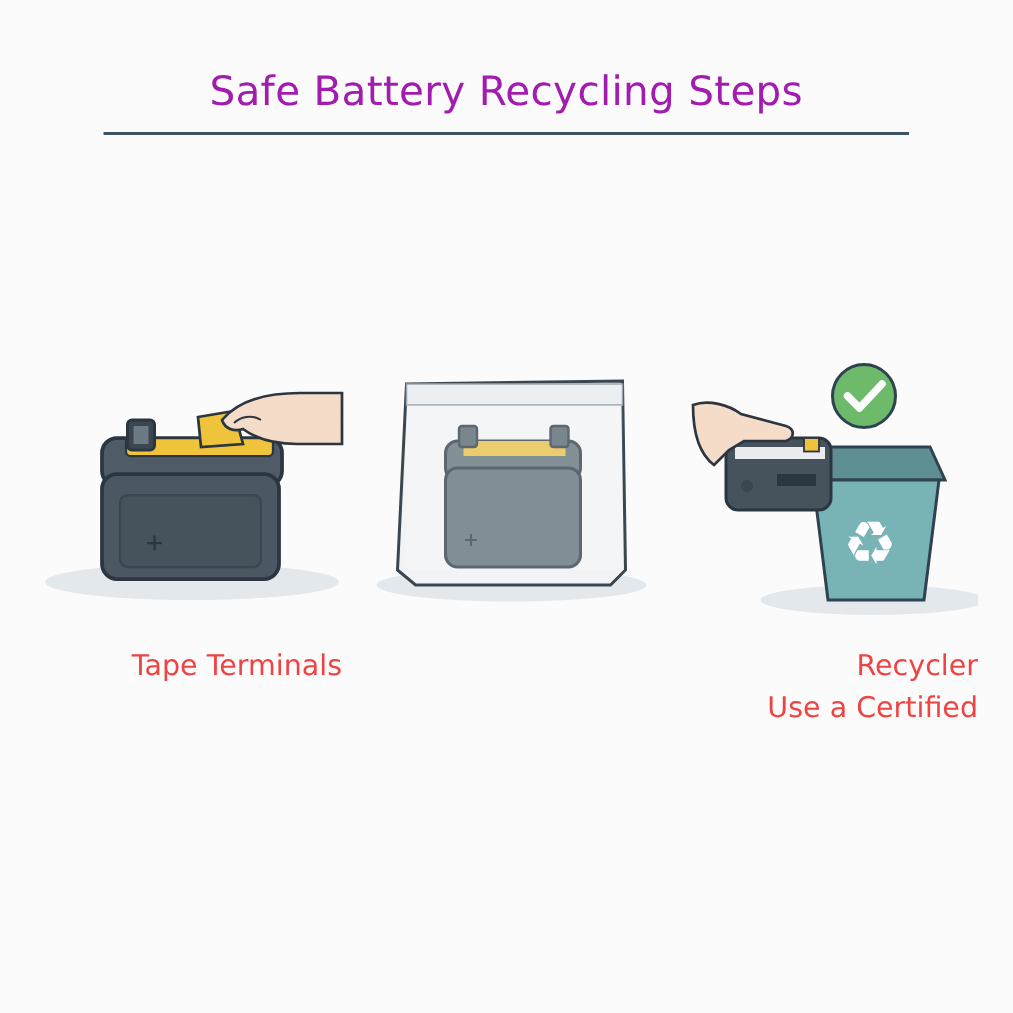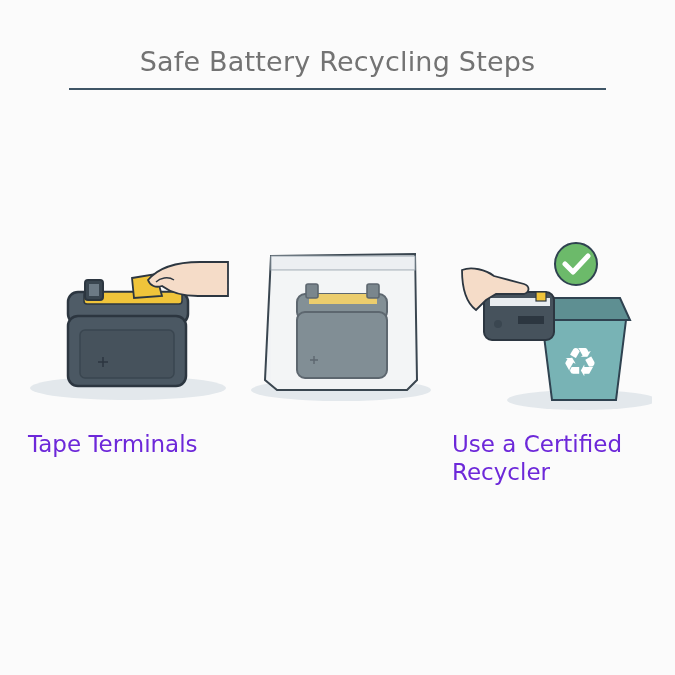--- a/index.html
+++ b/index.html
@@ -2,28 +2,28 @@
 <html><head>
 <meta charset="utf-8">
 <style>
   html, body { margin: 0; padding: 0; }
   body {
     width: 675px; height: 675px; background: #fbfbfb; position: relative; overflow: hidden;
     font-family: "DejaVu Sans", "Liberation Sans", sans-serif; color: #2f4250;
   }
   .title {
     position: absolute; left: 0; width: 675px; top: 46px; text-align: center;
-    font-size: 27px; color: #737373; letter-spacing: 0.2px;
+    font-size: 27px; color: #a21caf; letter-spacing: 0.2px;
   }
   .title-rule { position: absolute; left: 69px; width: 537px; top: 88px; height: 2px; background: #3f5566; }
   .step { position: absolute; top: 240px; width: 200px; height: 260px; }
   .step svg { position: absolute; left: 0; top: 0; }
   .label {
-    position: absolute; top: 190px; left: 0; width: 200px; text-align: left;
-    font-size: 23px; line-height: 28px; color: #6d28d9;
+    position: absolute; top: 190px; left: 0; width: 200px; text-align: right;
+    font-size: 19px; line-height: 28px; color: #ef4444;
   }
 </style>
 </head>
 <body>
 
 <div class="title">Safe Battery Recycling Steps</div>
 <div class="title-rule"></div>
 
 <div class="step" style="left:28px;">
   <svg width="220" height="180" viewBox="0 0 220 180">
@@ -81,16 +81,16 @@
 
     <rect x="32" y="52" width="70" height="48" rx="8" fill="#46525c" stroke="#2c3640" stroke-width="2"></rect>
     <rect x="38" y="58" width="60" height="8" fill="#e9edf0"></rect>
     <rect x="84" y="52" width="10" height="9" fill="#f0c43a" stroke="#2c3640" stroke-width="1.2"></rect>
     <rect x="66" y="76" width="26" height="8" fill="#2c3640"></rect>
     <circle cx="46" cy="84" r="4" fill="#3a4650"></circle>
 
     <path d="M10 30 C20 26, 34 30, 42 36 L72 44 C78 46, 78 52, 72 54 L44 54 L34 60 L24 70 C16 64, 10 52, 10 30 Z" fill="#f5dcc8" stroke="#2c3640" stroke-width="1.8"></path>
   </svg>
   <div class="label">
+    <div>Recycler</div>
     <div>Use a Certified</div>
-    <div>Recycler</div>
   </div>
 </div>
 
 </body></html>

